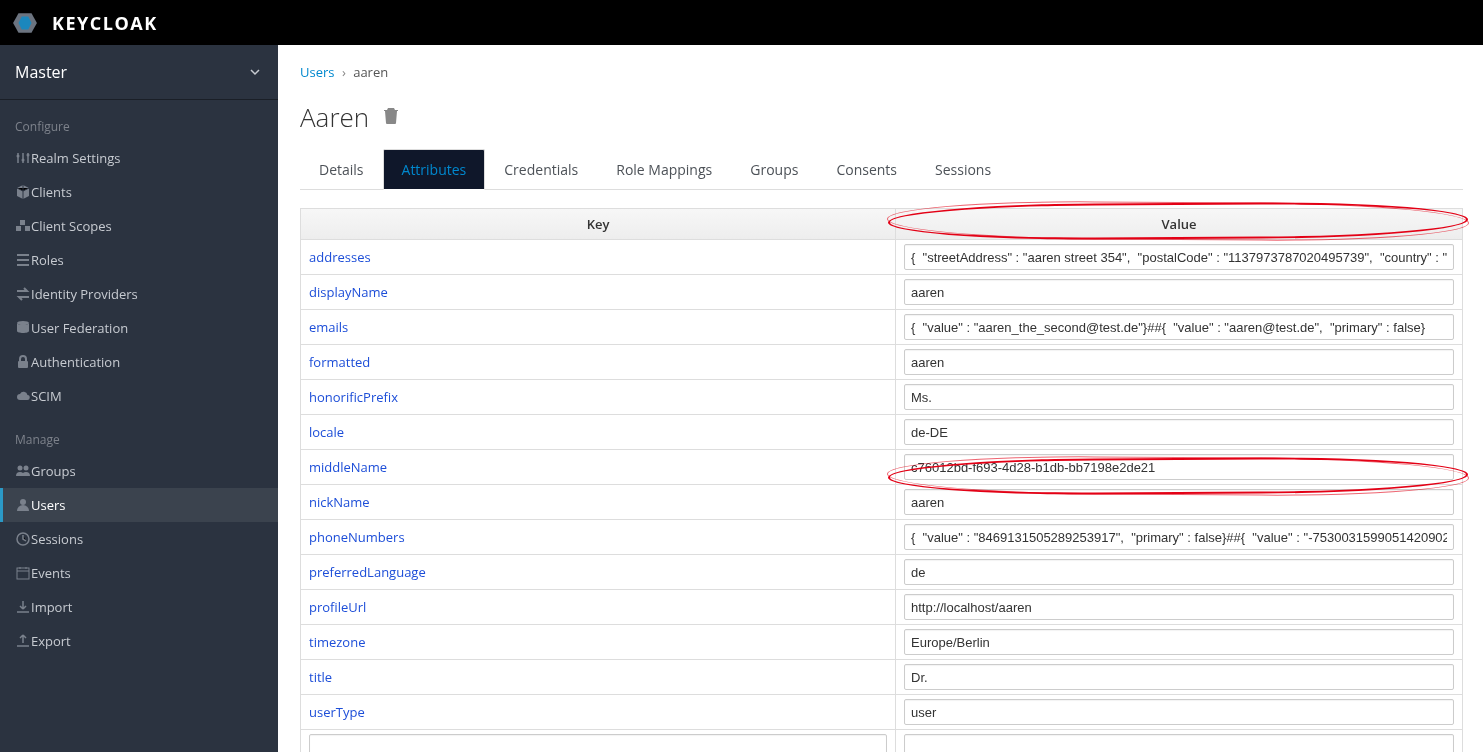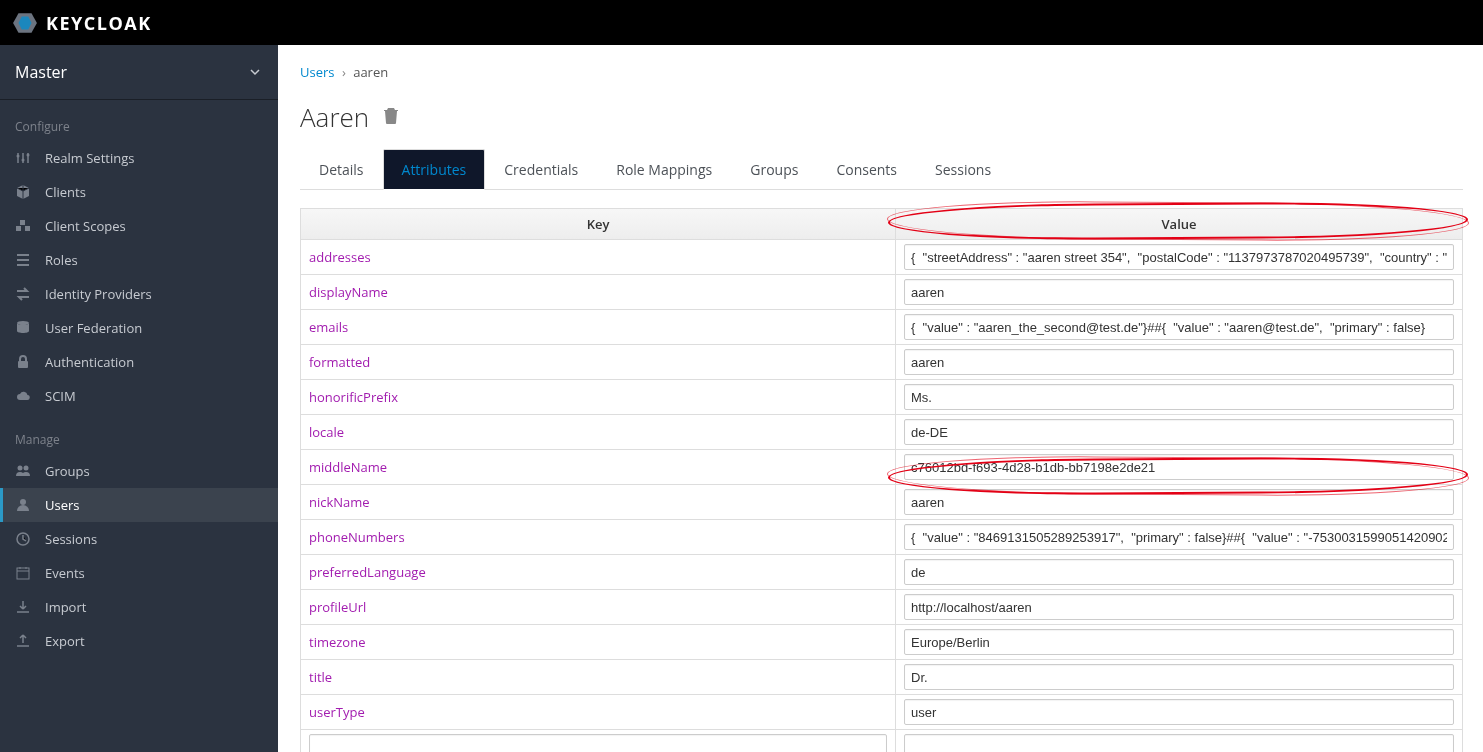--- a/index.html
+++ b/index.html
@@ -15,21 +15,21 @@
   .topbar {
     height: 45px;
     background: #000;
     display: flex;
     align-items: center;
     padding-left: 12px;
   }
   .logo {
     display: flex;
     align-items: center;
-    gap: 4px;
+    gap: 10px;
   }
   .logo-text {
     color: #fff;
     font-weight: 700;
     font-size: 18px;
     letter-spacing: 1.5px;
     margin-left: 4px;
   }
   .container {
     display: flex;
@@ -60,21 +60,20 @@
     color: #7d828b;
     padding: 18px 15px 6px 15px;
   }
   .nav-item {
     display: flex;
     align-items: center;
     padding: 8px 15px;
     cursor: pointer;
     font-size: 13px;
     color: #c7cbd1;
-    gap: 14px;
   }
   .nav-item.active {
     background: #3b434e;
     border-left: 3px solid #2b99c6;
     padding-left: 12px;
     color: #fff;
   }
   .nav-icon {
     width: 16px;
     height: 16px;
@@ -141,21 +140,21 @@
     border: 1px solid #ddd;
     color: #333;
   }
   .attr-table td {
     border: 1px solid #ddd;
     padding: 4px 8px;
     font-size: 13px;
     vertical-align: middle;
   }
   .attr-table td.key-cell {
-    color: #a21caf;
+    color: #1d4ed8;
     background: #fff;
   }
   .attr-table input[type="text"] {
     width: 100%;
     border: 1px solid #ccc;
     border-radius: 2px;
     padding: 4px 6px;
     font-size: 13px;
     box-shadow: inset 0 1px 1px rgba(0,0,0,0.05);
     color: #333;

